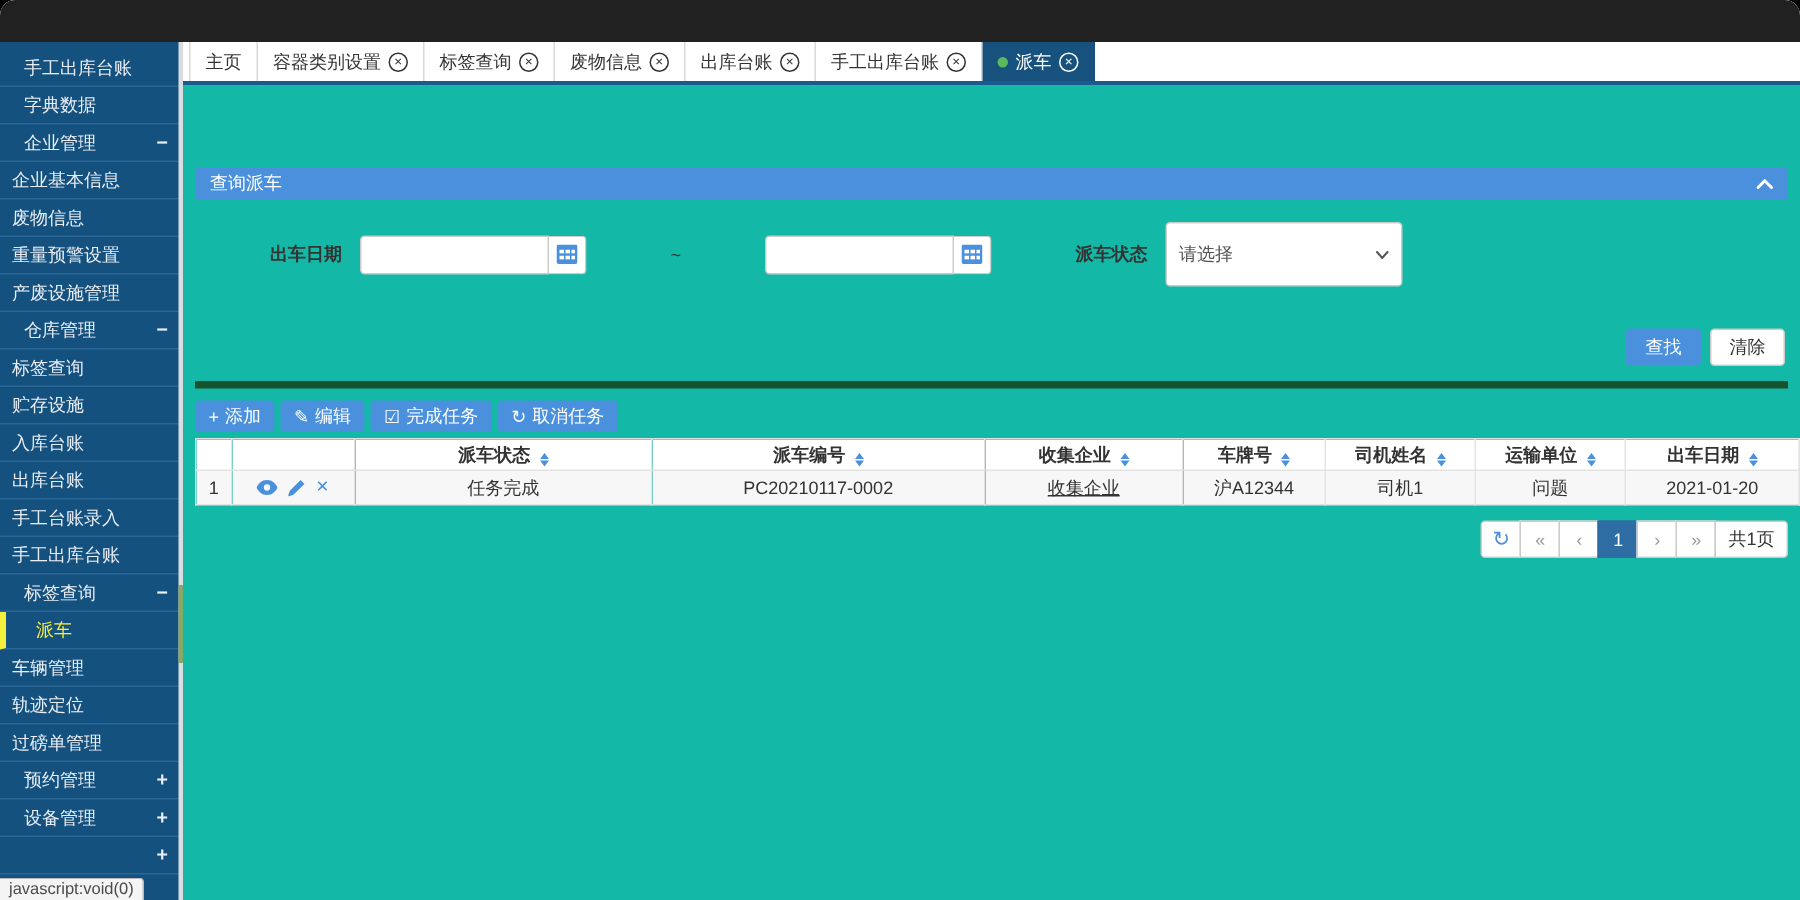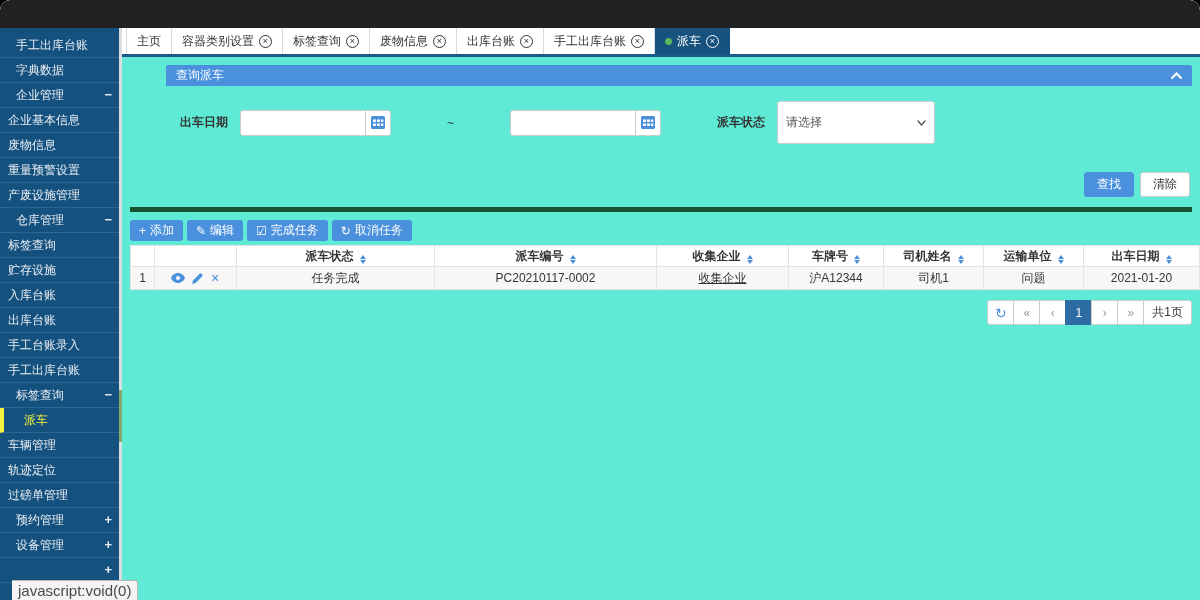--- a/index.html
+++ b/index.html
@@ -14,35 +14,35 @@
   .sidebar { width:122px; background:#15517e; flex-shrink:0; position:relative; padding-top:5px; overflow:hidden; }
   .side-item { height:25px; line-height:24px; color:#e9eef4; padding-left:16px; cursor:pointer;
                border-bottom:1px solid #2a6796; position:relative; white-space:nowrap; }
   .side-item.sub { padding-left:8px; }
   .side-item .toggle { position:absolute; right:10px; top:0; font-weight:bold; font-size:13px; }
   .side-item.active { color:#f5ef3d; border-left:4px solid #f5ef3d; padding-left:20px; }
   .side-scroll-track { position:absolute; top:0; right:0; width:3px; height:100%; background:#d9dde0; }
   .side-scroll-thumb { position:absolute; right:0; top:362px; width:3px; height:52px; background:#86a96b; }
 
   
-  .content { flex:1; display:flex; flex-direction:column; background:#5eead4; overflow:hidden; }
+  .content { flex:1; display:flex; flex-direction:column; background:#14b8a6; overflow:hidden;gap:47px; }
   .tabbar { height:29px; border-bottom:3px solid #1b5a8d; display:flex; align-items:stretch; background:#fff; padding-left:4px; }
   .tab { display:flex; align-items:center; gap:5px; padding:0 10px; color:#333;
          border-right:1px solid #d9d9d9; cursor:pointer; }
   .tab:first-child { border-left:1px solid #d9d9d9; }
   .tab.active { background:#17527f; color:#fff; border-right-color:#17527f; }
   .tab-close { width:13px; height:13px; border:1px solid currentColor; border-radius:50%;
                font-size:9px; line-height:11px; text-align:center; display:inline-block; }
   .dot { width:7px; height:7px; border-radius:50%; background:#5cb85c; display:inline-block; }
 
   .page { flex:1; padding:8px; display:flex; flex-direction:column; }
 
   
   .panel-header { background:#4a90dd; color:#fff; height:21px; display:flex; align-items:center;
-                  justify-content:space-between; padding:0 10px; border-radius:2px 2px 0 0;margin-left:36px; }
+                  justify-content:space-between; padding:0 10px; border-radius:2px 2px 0 0; }
   .form-row { display:flex; align-items:center; padding:15px 0 6px 50px; }
   .fld-label { font-weight:bold; color:#333; margin-right:12px; }
   .input-group { display:flex; }
   .txt-input { width:126px; height:26px; border:1px solid #ccc; border-radius:3px 0 0 3px;
                padding:0 6px; font-size:12px; outline:none; }
   .cal-btn { width:25px; height:26px; border:1px solid #ccc; border-left:none; background:#fff;
              border-radius:0 3px 3px 0; display:flex; align-items:center; justify-content:center; cursor:pointer; }
   .tilde { margin:0 56px; color:#333; }
   .status-label { margin-left:56px; }
   .select { width:158px; height:43px; border:1px solid #ccc; border-radius:3px; display:flex;
@@ -72,23 +72,23 @@
   .cell-link { text-decoration:underline; cursor:pointer; }
 
   
   .pagination { display:flex; justify-content:flex-end; margin-top:10px; }
   .pg { min-width:27px; height:25px; border:1px solid #ccc; background:#fff; display:flex;
         align-items:center; justify-content:center; color:#9a9a9a; font-size:12px; margin-left:-1px; cursor:pointer; }
   .pg.refresh { color:#4a90dd; border-radius:3px 0 0 3px; font-size:14px; }
   .pg.active { background:#2e6da4; border-color:#2e6da4; color:#fff; cursor:default; }
   .pg.total { padding:0 8px; color:#333; border-radius:0 3px 3px 0; cursor:default; }
 
-  .status-tip { position:absolute; left:12px; bottom:0; background:#f4f4f4; border:1px solid #b9b9b9;
+  .status-tip { position:absolute; left:0; bottom:0; background:#f4f4f4; border:1px solid #b9b9b9;
                 border-left:none; border-bottom:none; border-radius:0 3px 0 0; padding:1px 6px;
-                font-size:15px; color:#4a4a4a; z-index:5; }
+                font-size:11px; color:#4a4a4a; z-index:5; }
 </style>
 </head>
 <body>
 
 <div class="screen">
   <div class="topbar"></div>
 
   <div class="body">
 
     <aside class="sidebar">

